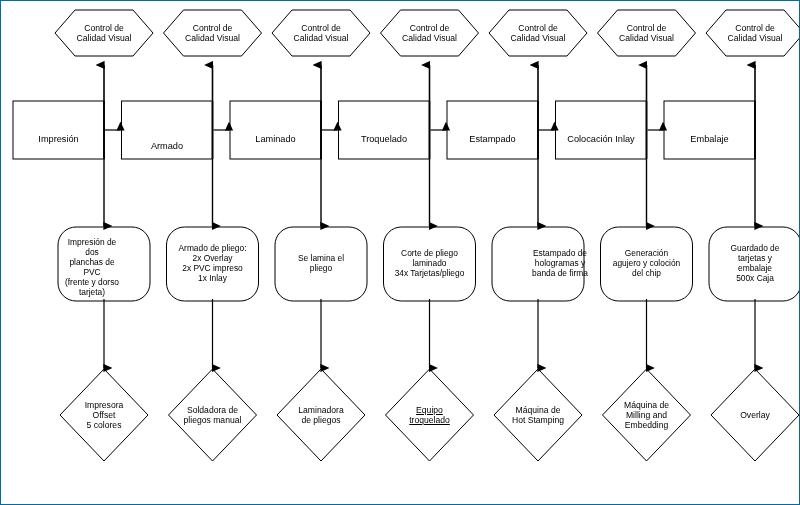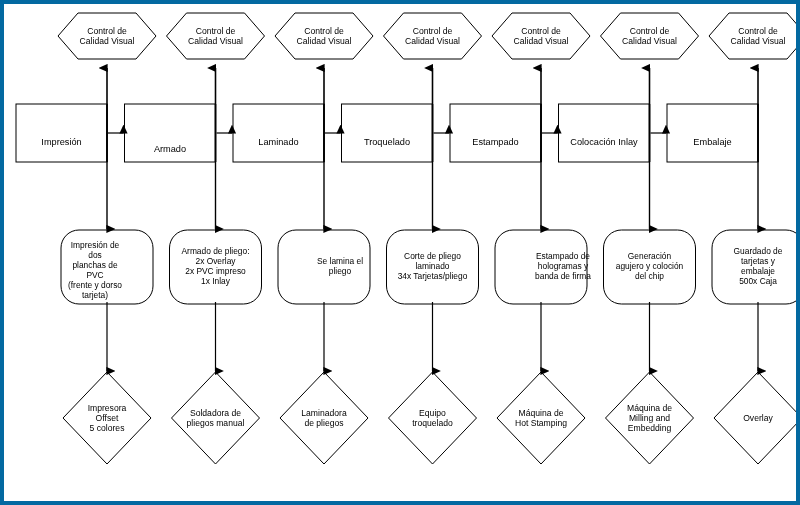--- a/index.html
+++ b/index.html
@@ -5,21 +5,21 @@
   html, body {
     margin: 0;
     padding: 0;
     background: #ffffff;
   }
   #canvas {
     position: relative;
     width: 800px;
     height: 505px;
     background: #ffffff;
-    border: 4px solid #0369a1;
+    border: 1px solid #0369a1;
     box-sizing: border-box;
     overflow: hidden;
     font-family: "Liberation Sans", sans-serif;
     color: #000000;
   }
   #svg-layer {
     position: absolute;
     left: 0;
     top: 0;
     width: 800px;
@@ -142,31 +142,31 @@
       <div class="node-label proc-label" style="left: 123.5px; top: 100px; width: 85px; height: 72px;">Armado</div>
       <div class="node-label round-label" style="left: 167.5px; top: 226px; width: 88px; height: 74px;">Armado de pliego:
 2x Overlay
 2x PVC impreso
 1x Inlay</div>
       <div class="node-label dia-label" style="left: 176.5px; top: 368px; width: 70px; height: 92px;">Soldadora de
 pliegos manual</div>
       <div class="node-label hex-label" style="left: 278px; top: 9px; width: 84px; height: 46px;">Control  de
 Calidad Visual</div>
       <div class="node-label proc-label" style="left: 232px; top: 100px; width: 85px; height: 58px;">Laminado</div>
-      <div class="node-label round-label" style="left: 292px; top: 226px; width: 88px; height: 74px;">Se lamina el
+      <div class="node-label round-label" style="left: 276px; top: 226px; width: 88px; height: 74px;">Se lamina el
 pliego</div>
       <div class="node-label dia-label" style="left: 285px; top: 368px; width: 70px; height: 92px;">Laminadora
 de pliegos</div>
       <div class="node-label hex-label" style="left: 386.5px; top: 9px; width: 84px; height: 46px;">Control  de
 Calidad Visual</div>
       <div class="node-label proc-label" style="left: 340.5px; top: 100px; width: 85px; height: 58px;">Troquelado</div>
       <div class="node-label round-label" style="left: 384.5px; top: 226px; width: 88px; height: 74px;">Corte de pliego
 laminado
 34x Tarjetas/pliego</div>
-      <div class="node-label dia-label" style="left: 393.5px; top: 368px; width: 70px; height: 92px;">Equipo
+      <div class="node-label dia-label" style="left: 393.5px; top: 368px; width: 70px; height: 92px; text-decoration: underline;">Equipo
 troquelado</div>
       <div class="node-label hex-label" style="left: 495px; top: 9px; width: 84px; height: 46px;">Control  de
 Calidad Visual</div>
       <div class="node-label proc-label" style="left: 449px; top: 100px; width: 85px; height: 58px;">Estampado</div>
       <div class="node-label round-label" style="left: 493px; top: 226px; width: 88px; height: 74px; padding-left: 22px;">Estampado de
 hologramas y
 banda de firma</div>
       <div class="node-label dia-label" style="left: 502px; top: 368px; width: 70px; height: 92px;">Máquina de
 Hot Stamping</div>
       <div class="node-label hex-label" style="left: 603.5px; top: 9px; width: 84px; height: 46px;">Control  de

